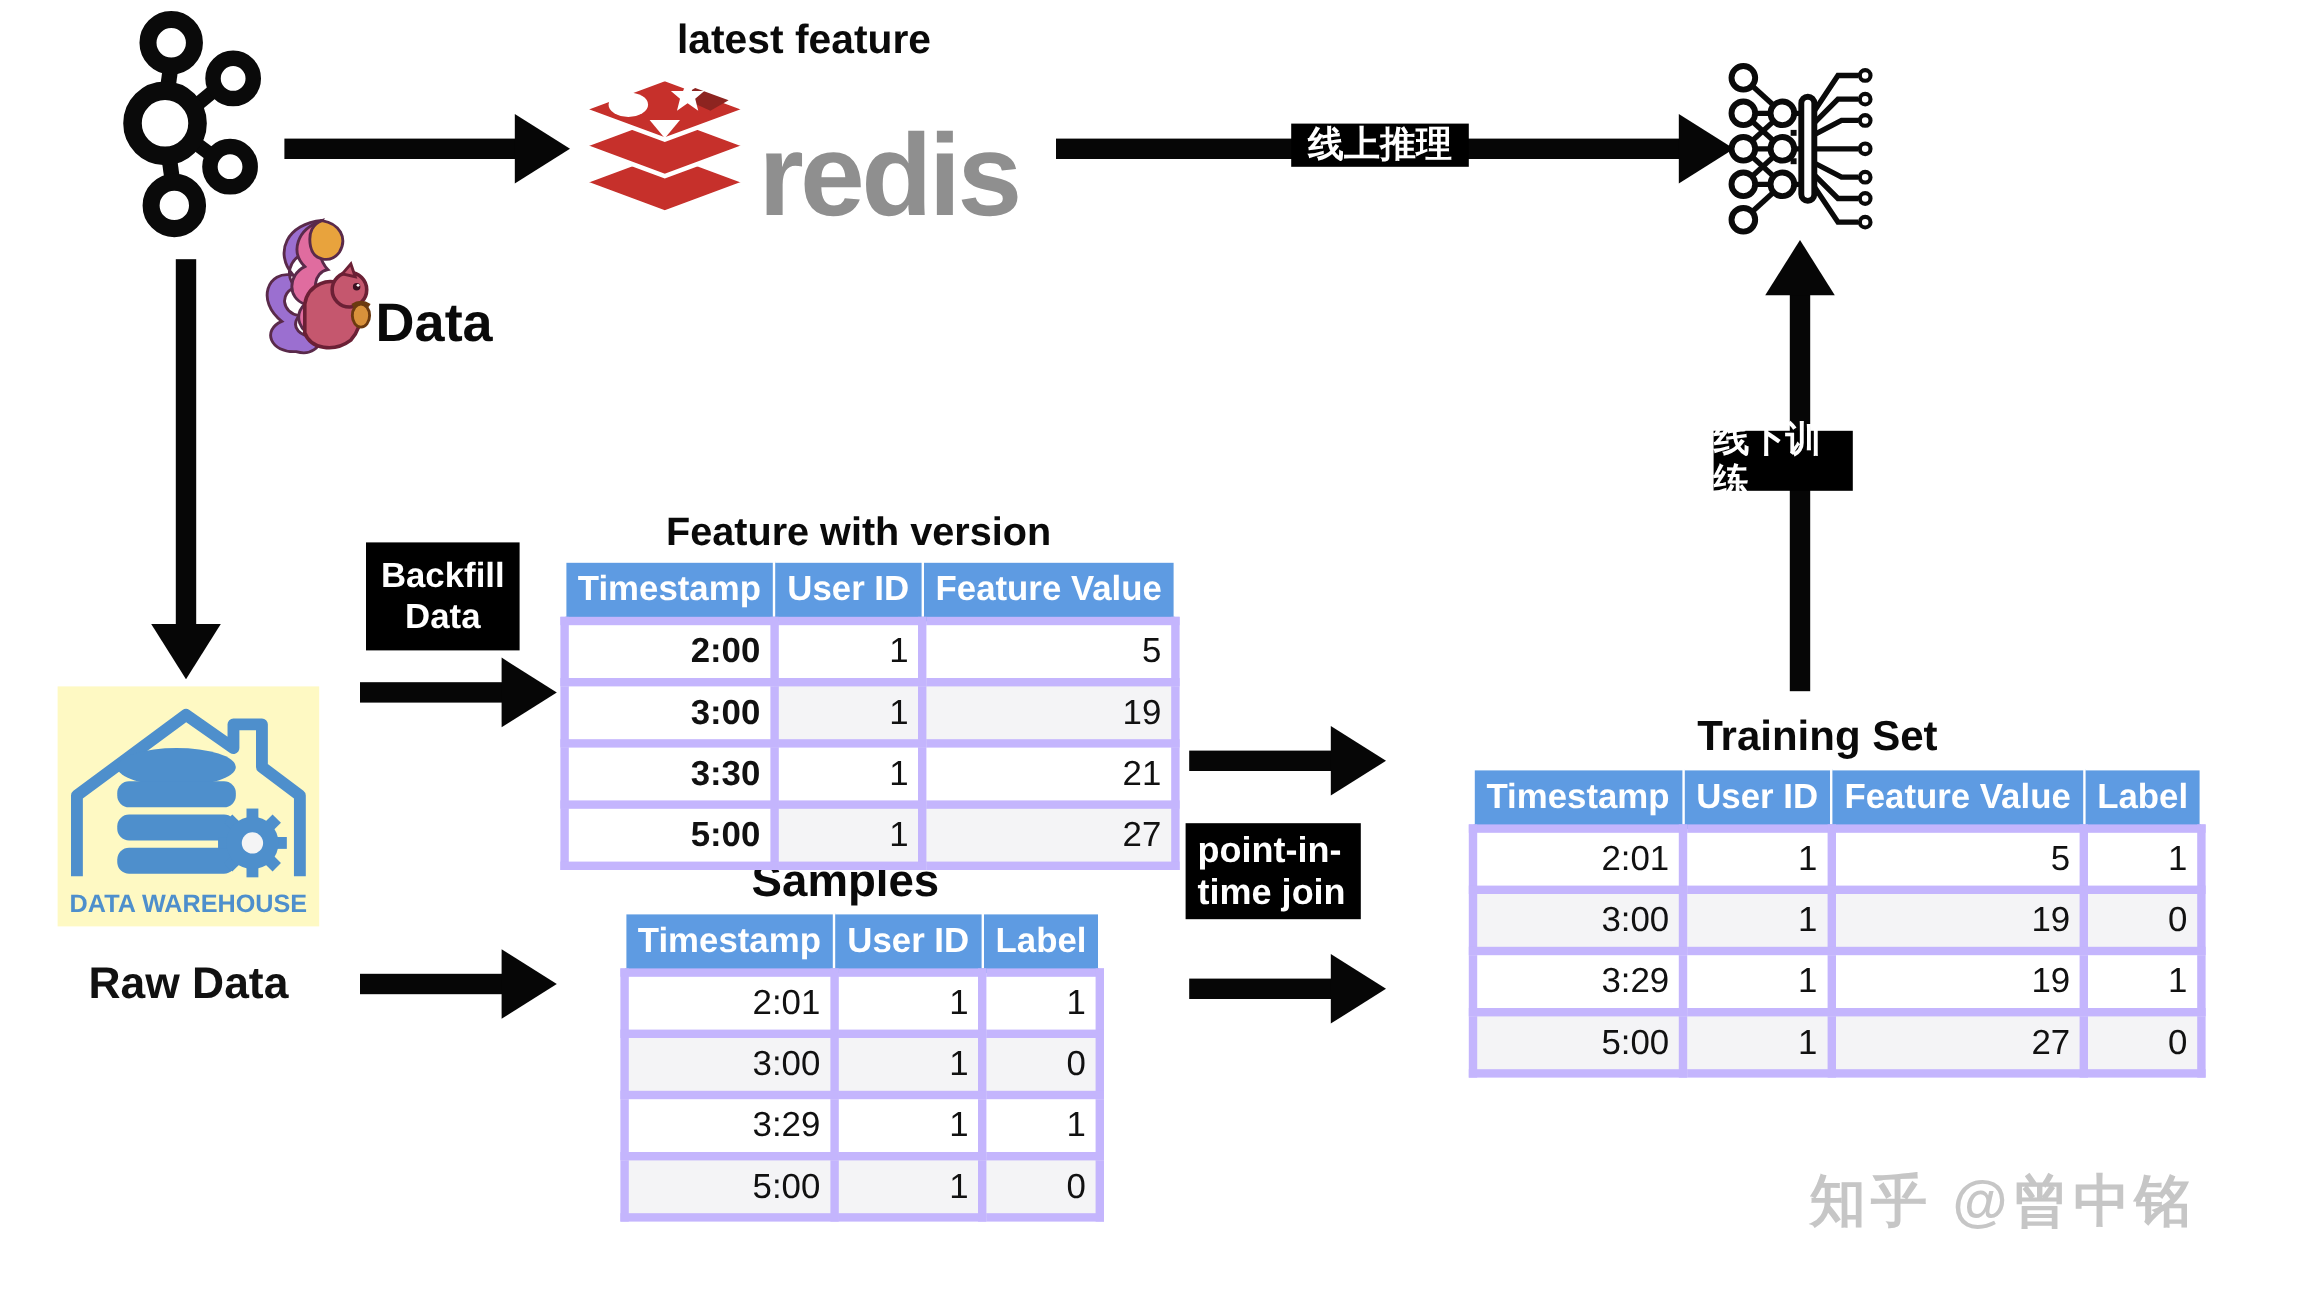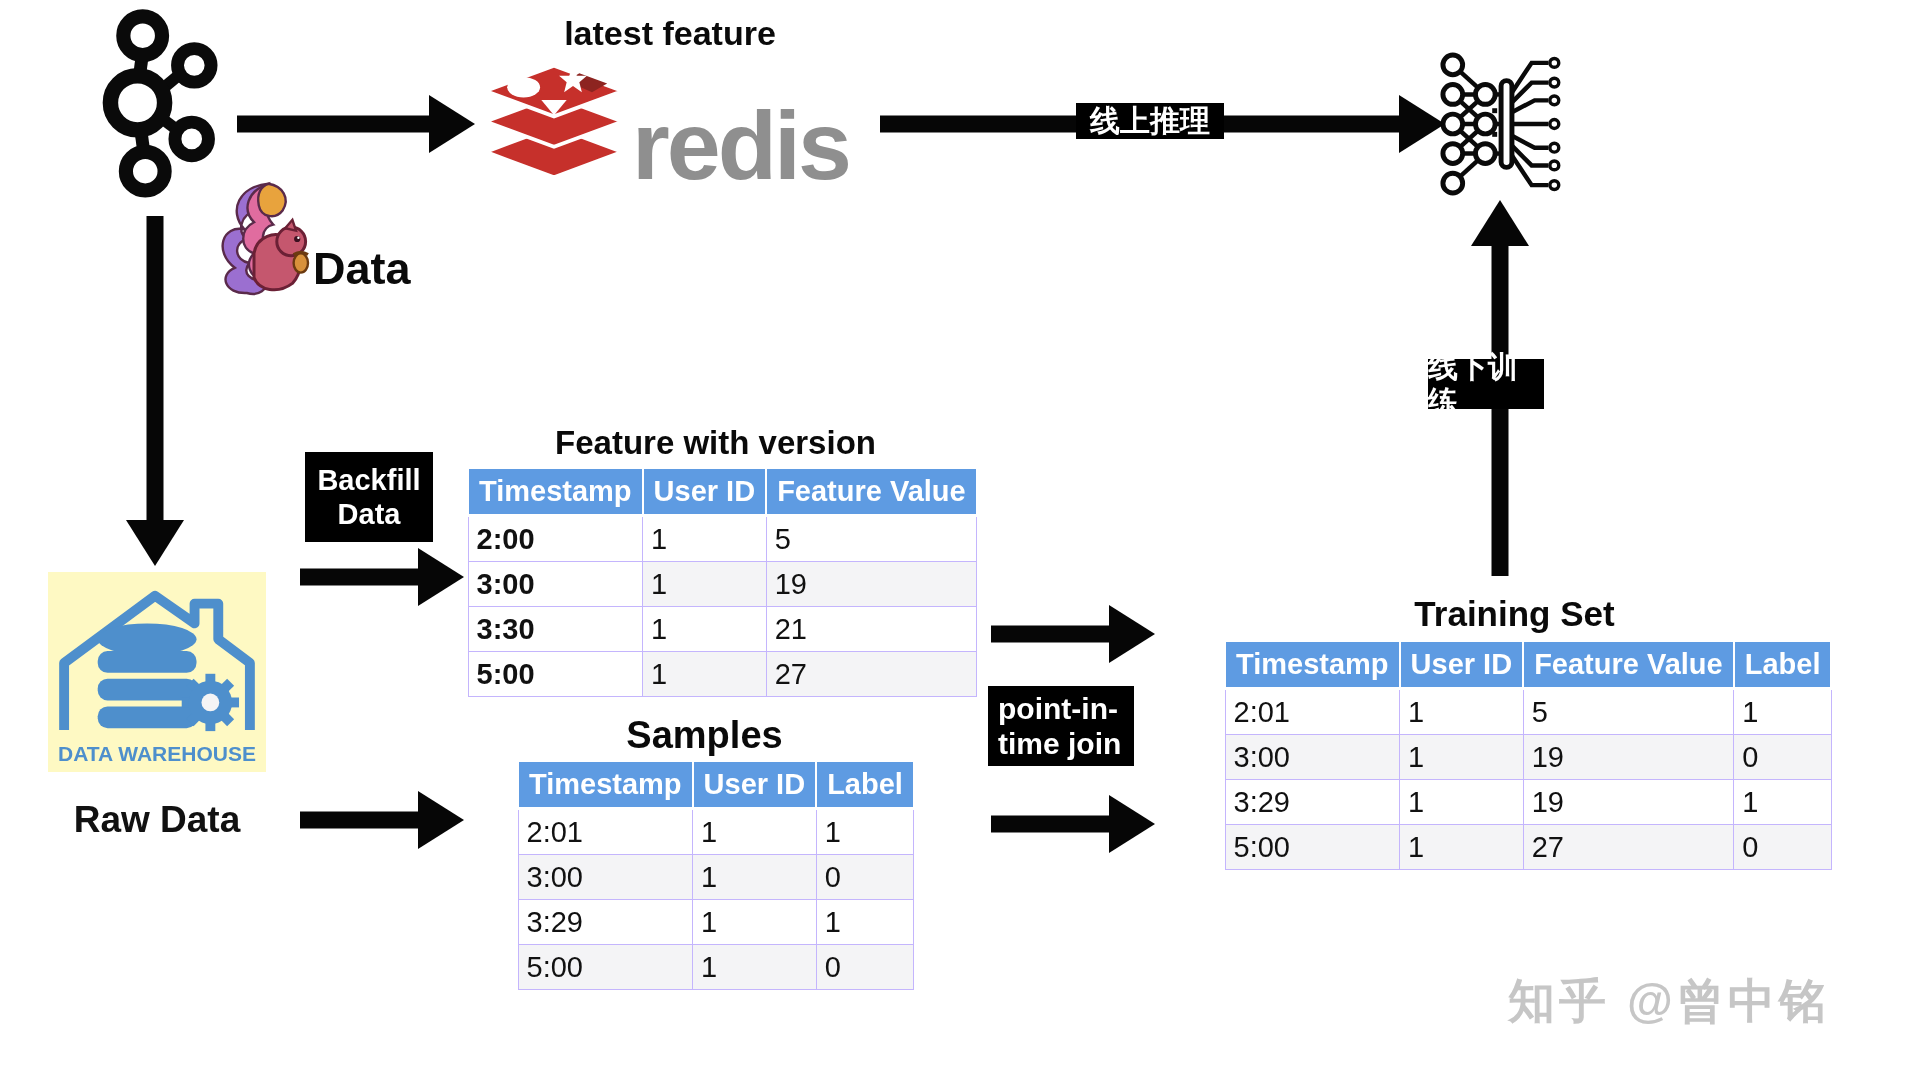--- a/index.html
+++ b/index.html
@@ -38,21 +38,21 @@
   #title-training{left:1224px;top:594px;width:581px;font-size:35px;}
   #txt-flink{left:313px;top:243px;font-size:45px;font-weight:bold;color:#0a0a0a;}
   #txt-redis{left:632px;top:52px;font-size:97px;font-weight:bold;color:#8f8f8f;letter-spacing:-3px;margin-top:38px;}
   #txt-rawdata{left:48px;top:799px;width:218px;text-align:center;font-size:37px;font-weight:bold;}
   #watermark{left:1508px;top:970px;font-size:47px;font-weight:bold;color:#c6c6c6;letter-spacing:4px;}
 
   
   table{position:absolute;border-collapse:collapse;background:#fff;}
   th{background:#5E9BE2;color:#fff;font-weight:bold;font-size:29px;
      padding:0 10px;height:45px;border:2px solid #fff;border-bottom:3px solid #fff;white-space:nowrap;}
-  td{font-size:29px;text-align:left;border:1px solid #c4b5fd;height:44px;padding:0 8px;background:#fff;}
+  td{font-size:29px;text-align:right;border:7px solid #c4b5fd;height:44px;padding:0 8px;background:#fff;}
   #tbl-feature{left:467px;top:467px;}
   #tbl-feature td:nth-child(1){width:150px;font-weight:bold;}
   #tbl-feature td:nth-child(2){width:100px;}
   #tbl-feature td:nth-child(3){width:185px;}
   #tbl-feature tbody tr:nth-child(even) td:nth-child(n+2){background:#f4f4f6;}
   #tbl-samples{left:517px;top:760px;}
   #tbl-samples td:nth-child(1){width:150px;}
   #tbl-samples td:nth-child(2){width:100px;}
   #tbl-samples td:nth-child(3){width:68px;}
   #tbl-samples tbody tr:nth-child(even) td{background:#f4f4f6;}

